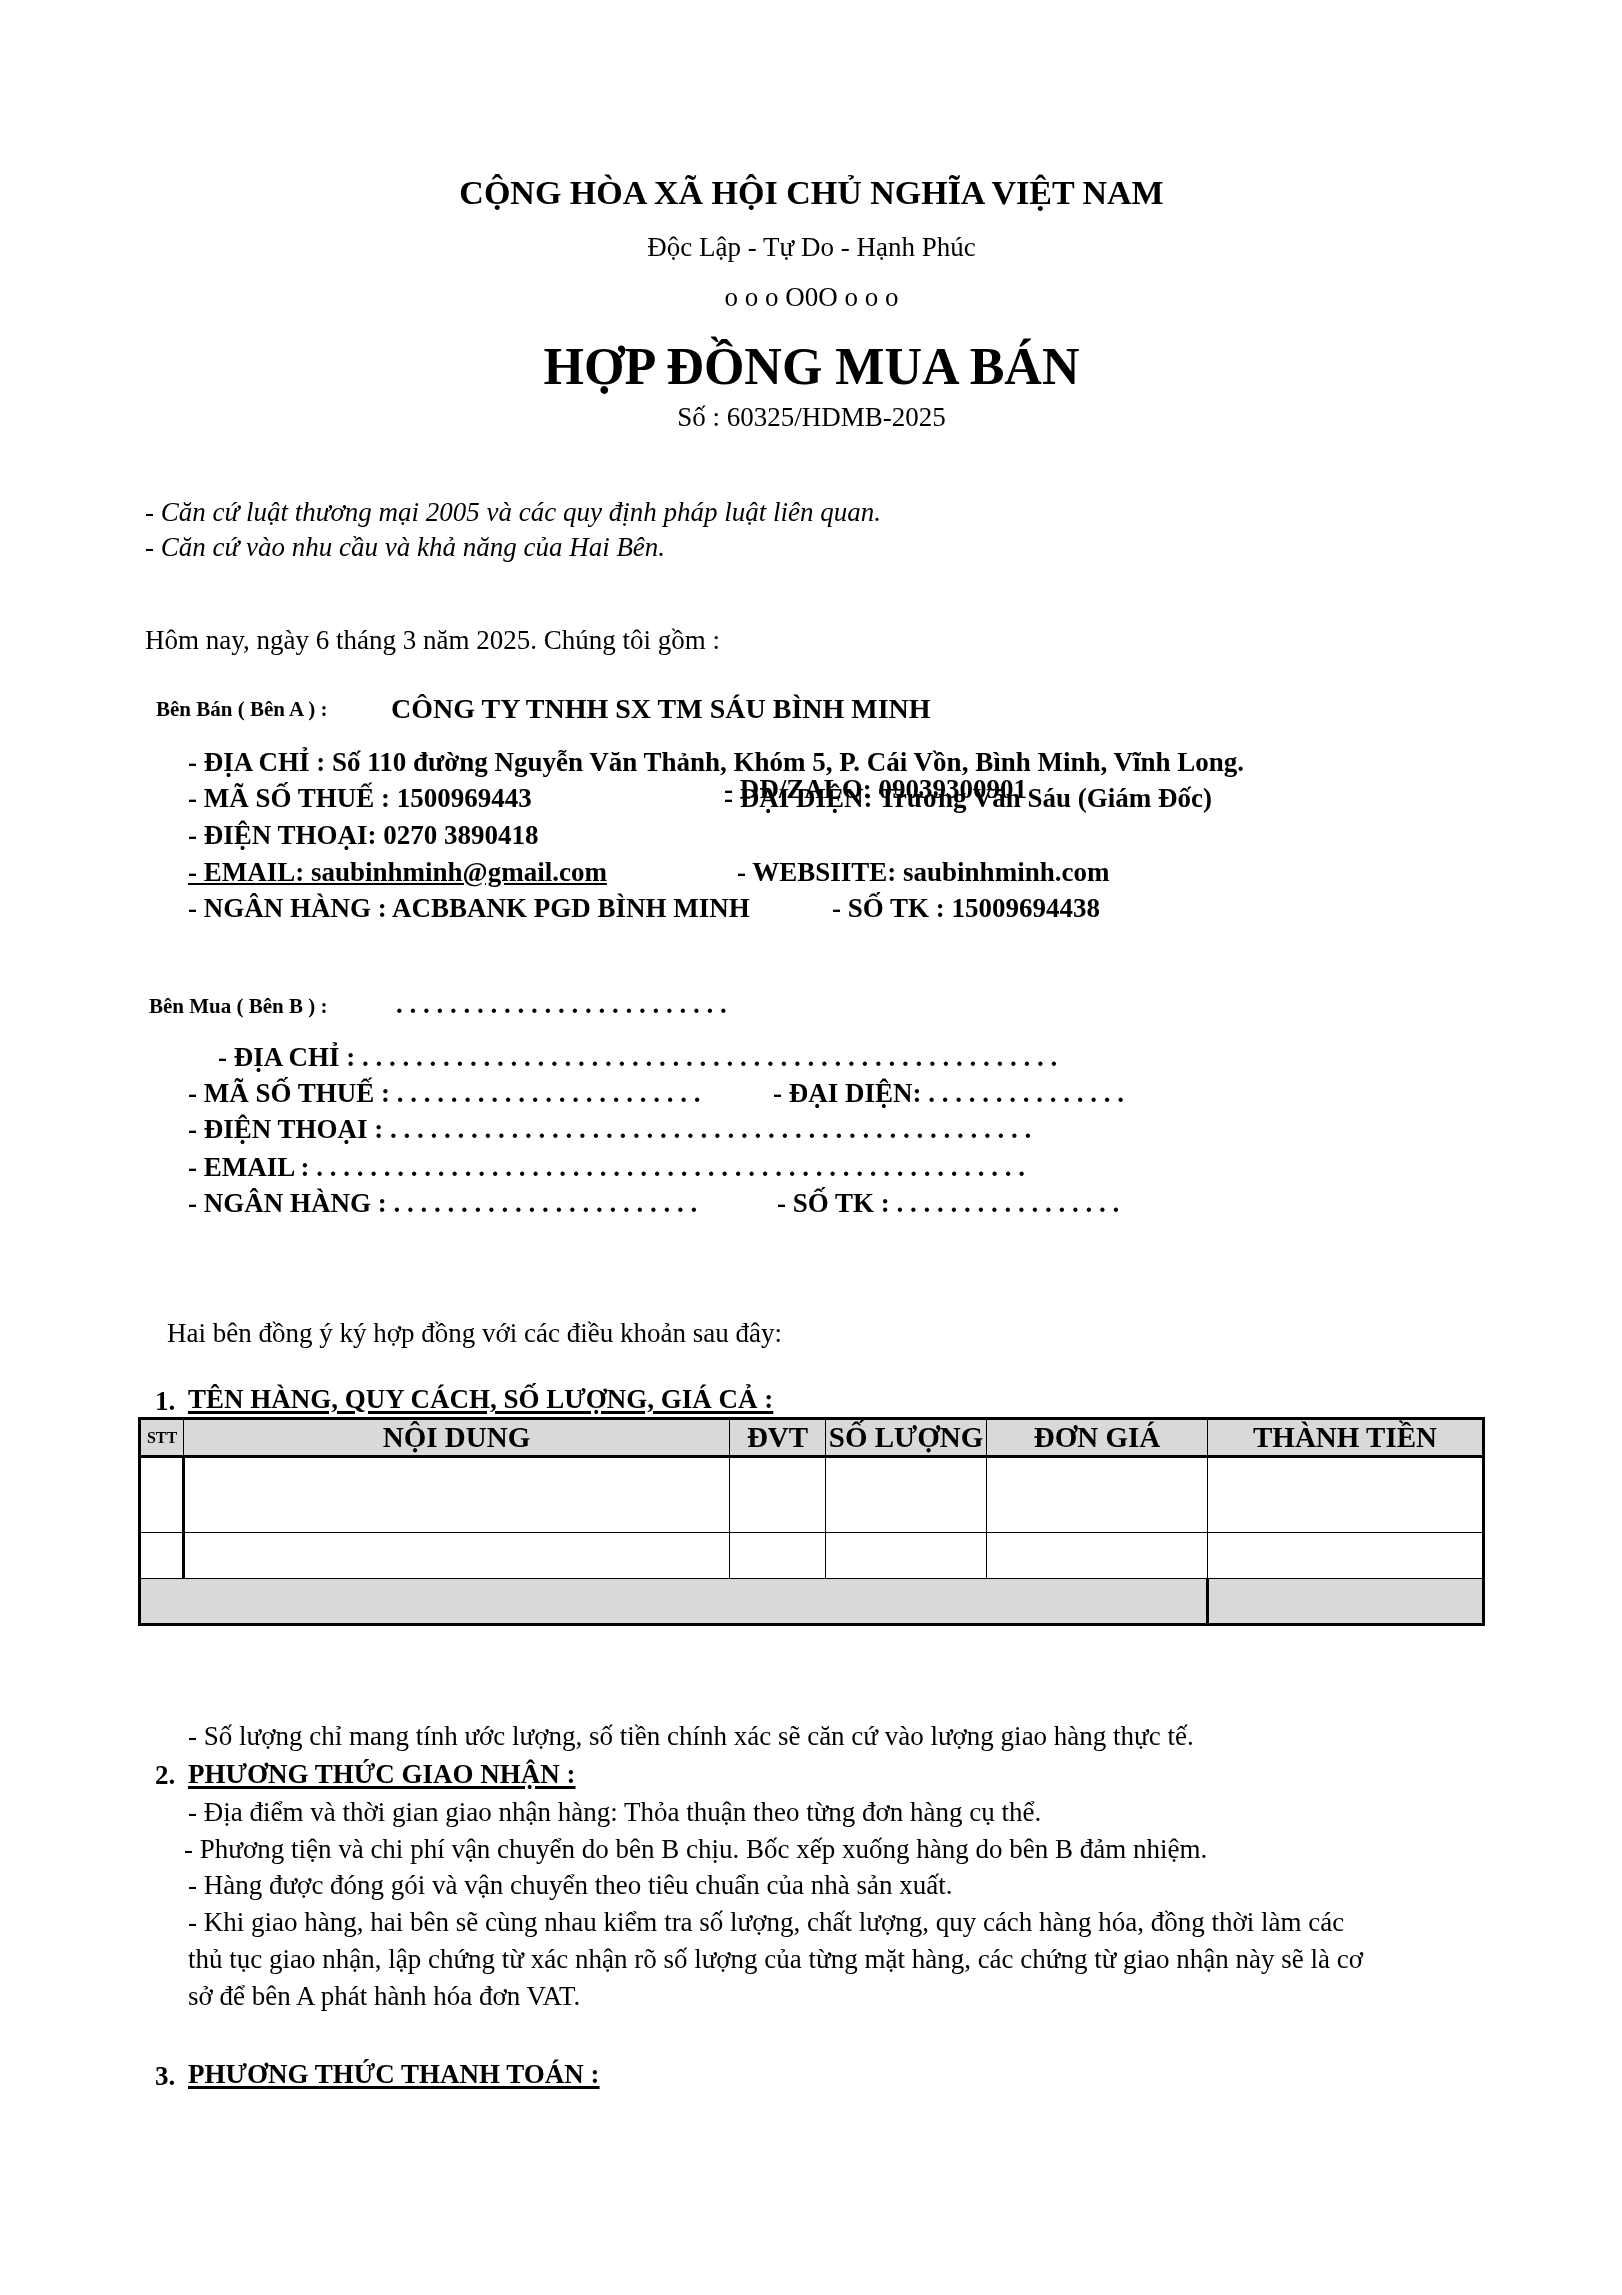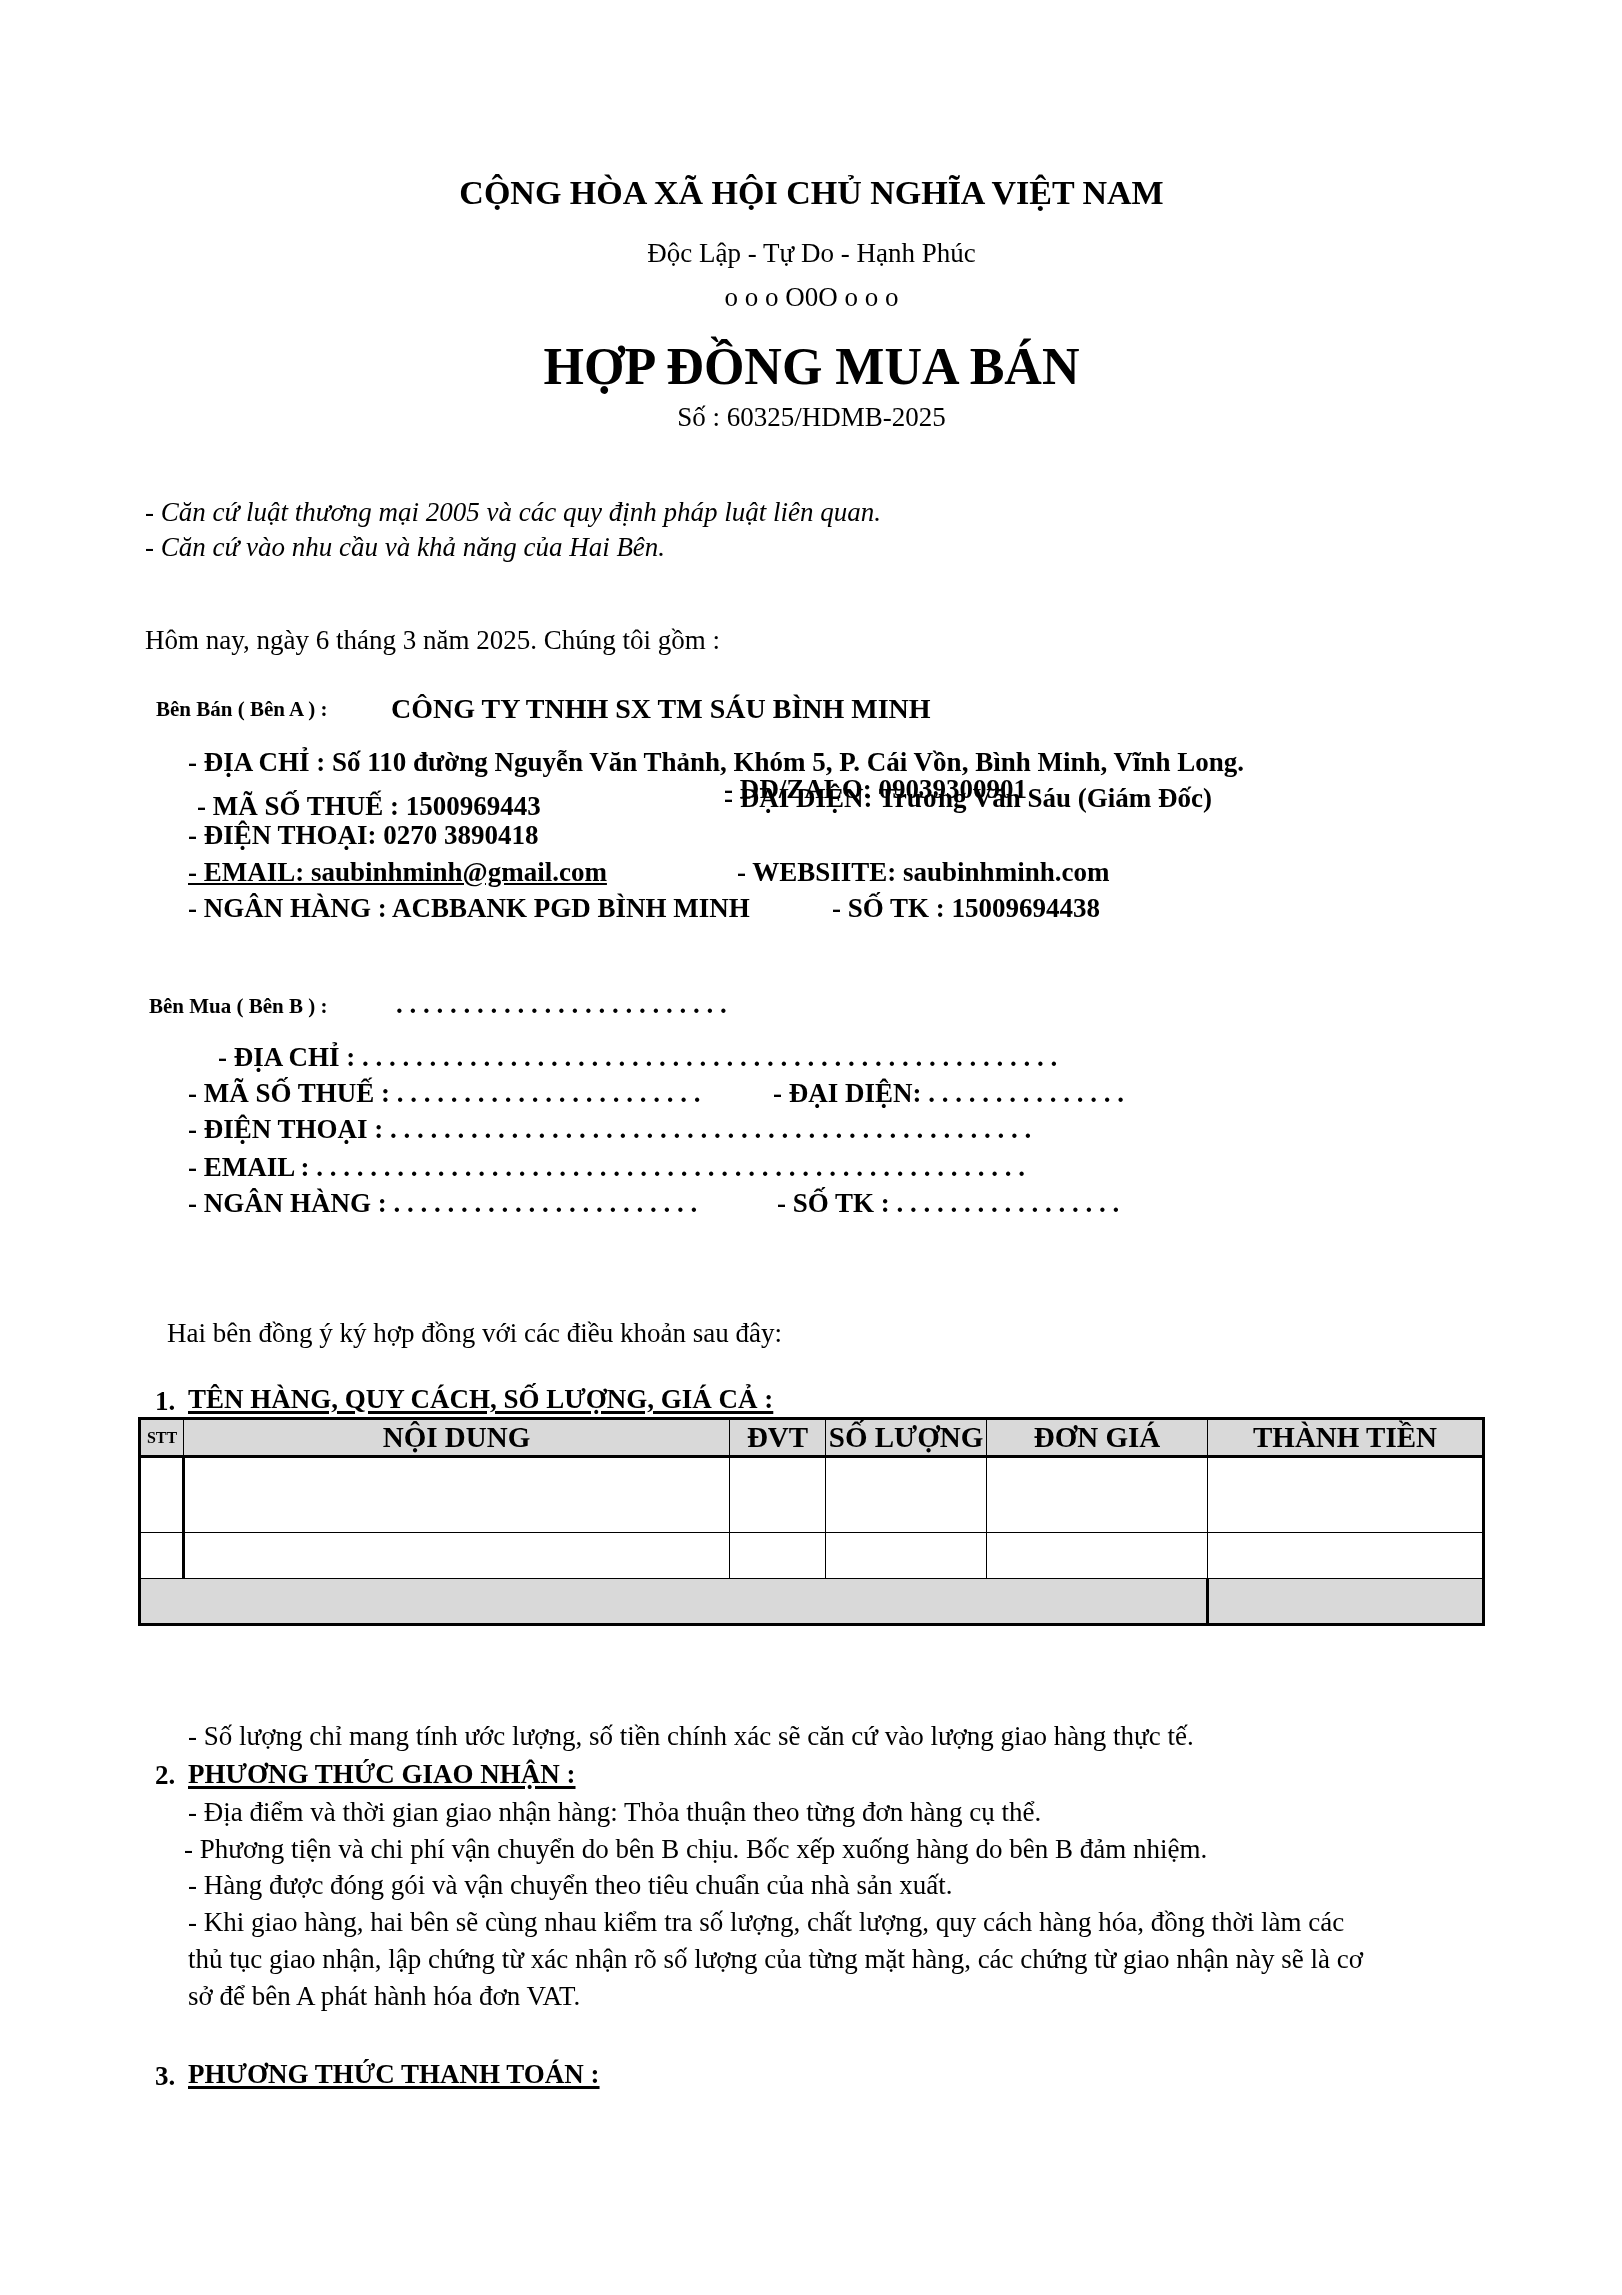--- a/index.html
+++ b/index.html
@@ -1,21 +1,21 @@
 <!DOCTYPE html>
 <html style="font-size:13.5px"><head>
 <meta charset="utf-8">
 <style>
   html, body { margin: 0; padding: 0; background: #ffffff; }
   body { width: 1623px; height: 2295px; position: relative; overflow: hidden;
          font-family: "Liberation Serif", serif; color: #000; }
   .abs { position: absolute; white-space: pre; line-height: 1; }
   .center { left: 0; width: 1623px; text-align: center; }
   .national { top: 176px; font-size: 34px; font-weight: bold; }
-  .motto { top: 240px; font-size: 27px; }
+  .motto { top: 234px; font-size: 27px; }
   .ornament { top: 284px; font-size: 27px; }
   .doc-title { top: 341px; font-size: 52px; font-weight: bold; }
   .doc-number { top: 404px; font-size: 27px; }
   .basis { left: 145px; font-size: 27px; font-style: italic; }
   .body-text { font-size: 27px; }
   .party-label { font-size: 21px; font-weight: bold; }
   .party-name { font-size: 28px; font-weight: bold; }
   .info { font-size: 27px; font-weight: bold; }
   .section-num { font-size: 27px; font-weight: bold; }
   .section-title { font-size: 27px; font-weight: bold; text-decoration: underline; text-decoration-thickness: 2.5px; text-underline-offset: 3.4px; }
@@ -49,21 +49,21 @@
 
 <div class="abs basis" style="top:499px;">- Căn cứ luật thương mại 2005 và các quy định pháp luật liên quan.</div>
 <div class="abs basis" style="top:534px;">- Căn cứ vào nhu cầu và khả năng của Hai Bên.</div>
 
 <div class="abs body-text" style="left:145px; top:627px;">Hôm nay, ngày 6 tháng 3 năm 2025. Chúng tôi gồm :</div>
 
 <div>
   <div class="abs party-label" style="left:156px; top:699px;">Bên Bán ( Bên A ) :</div>
   <div class="abs party-name" style="left:391px; top:695px;">CÔNG TY TNHH SX TM SÁU BÌNH MINH</div>
   <div class="abs info" style="left:188px; top:749px;">- ĐỊA CHỈ : Số 110 đường Nguyễn Văn Thảnh, Khóm 5, P. Cái Vồn, Bình Minh, Vĩnh Long.</div>
-  <div class="abs info" style="left:197px; top:785px;margin-top:8px;">- MÃ SỐ THUẾ : 1500969443</div>
+  <div class="abs info" style="left:188px; top:785px;">- MÃ SỐ THUẾ : 1500969443</div>
   <div class="abs info" style="left:724px; top:785px;">- ĐẠI DIỆN: Trương Văn Sáu (Giám Đốc)</div>
   <div class="abs info" style="left:188px; top:822px;">- ĐIỆN THOẠI: 0270 3890418</div>
   <div class="abs info" style="left:724px; top:776px;">- DĐ/ZALO: 09039300901</div>
   <div class="abs info" style="left:188px; top:859px;text-decoration:underline;">- EMAIL: saubinhminh@gmail.com</div>
   <div class="abs info" style="left:737px; top:859px;">- WEBSIITE: saubinhminh.com</div>
   <div class="abs info" style="left:188px; top:895px;">- NGÂN HÀNG : ACBBANK PGD BÌNH MINH</div>
   <div class="abs info" style="left:832px; top:895px;">- SỐ TK : 15009694438</div>
 </div>
 
 <div>

